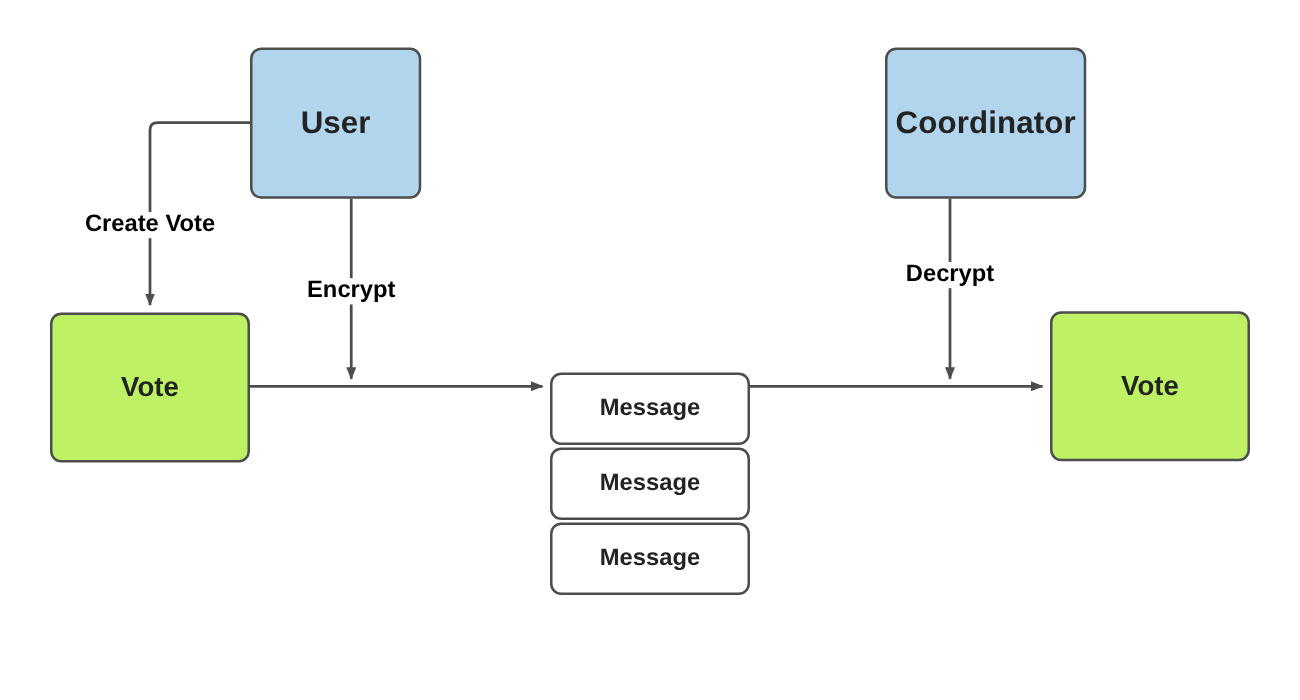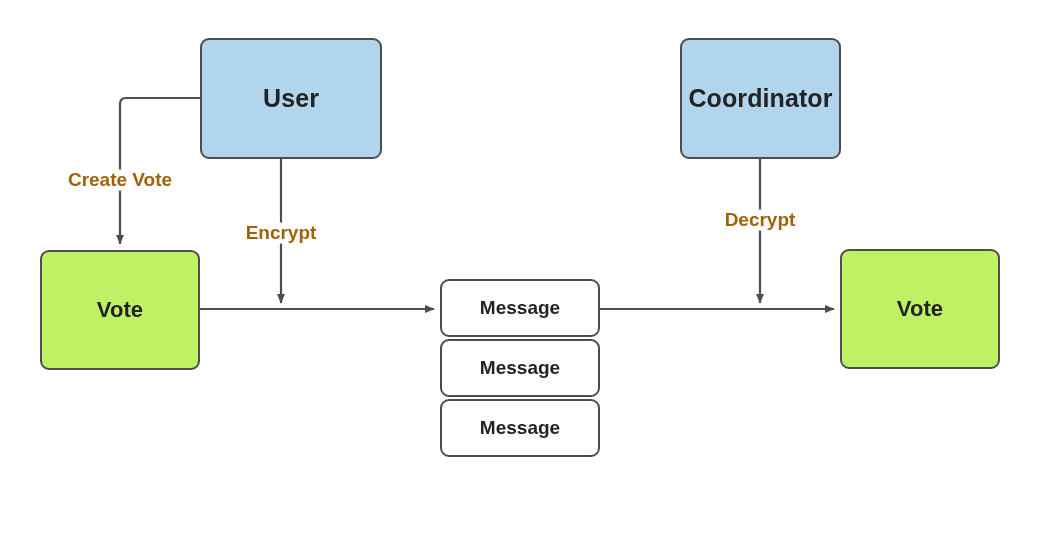--- a/index.html
+++ b/index.html
@@ -62,26 +62,27 @@
     border: 2px solid #4d4d4d;
     border-radius: 9px;
     font-size: 19px;
     font-weight: bold;
     color: #232323;
     box-sizing: border-box;
     display: flex;
     align-items: center;
     justify-content: center;
     position: absolute;
+    margin-top: 19px;
   }
   .edge-label {
     position: absolute;
     font-size: 19px;
     font-weight: bold;
-    color: #a16207;
+    color: #000000;
     white-space: nowrap;
     background: #ffffff;
     padding: 0 3px;
     line-height: 1.1;
   }
 </style>
 </head>
 <body>
 
 <div id="canvas">
@@ -108,24 +109,24 @@
   <div class="message" style="left:440px; top:279px; width:160px; height:58px;">
     <span>Message</span>
   </div>
   <div class="message" style="left:440px; top:339px; width:160px; height:58px;">
     <span>Message</span>
   </div>
   <div class="message" style="left:440px; top:399px; width:160px; height:58px;">
     <span>Message</span>
   </div>
 
-  <div class="node actor" style="left:200px; top:38px; width:182px; height:121px;">
+  <div class="node actor" style="left:200px; top:38px; width:137px; height:121px;">
     <span>User</span>
   </div>
-  <div class="node actor" style="left:680px; top:38px; width:161px; height:121px;">
+  <div class="node actor" style="left:708px; top:38px; width:161px; height:121px;">
     <span>Coordinator</span>
   </div>
 
   <div class="node vote" style="left:40px; top:250px; width:160px; height:120px;">
     <span>Vote</span>
   </div>
   <div class="node vote" style="left:840px; top:249px; width:160px; height:120px;">
     <span>Vote</span>
   </div>
 

